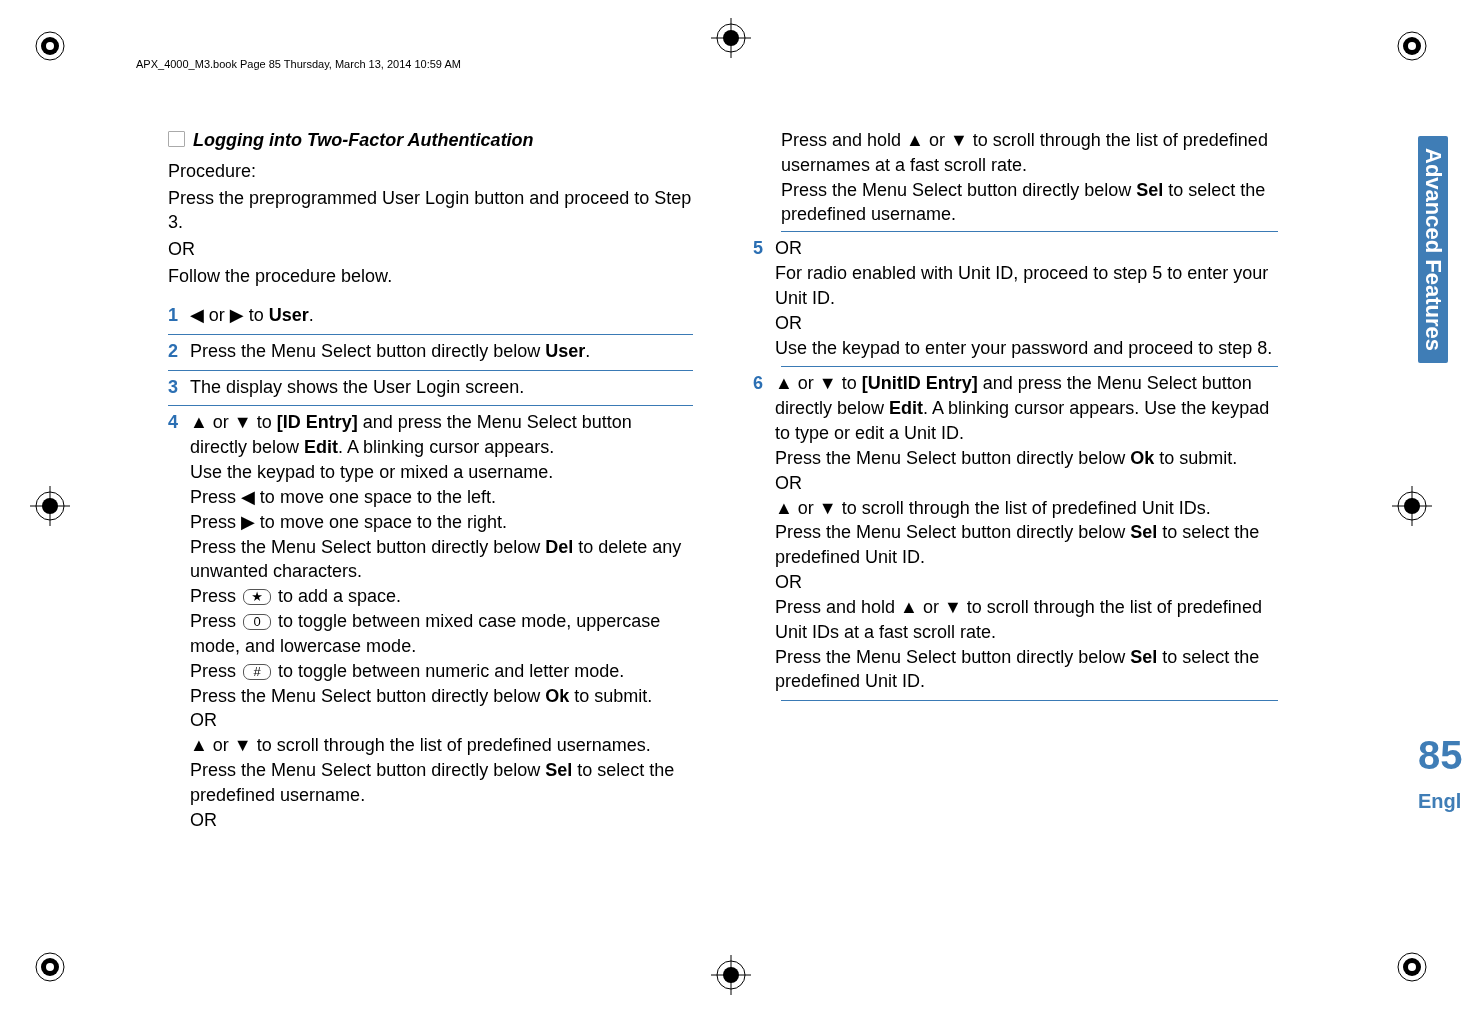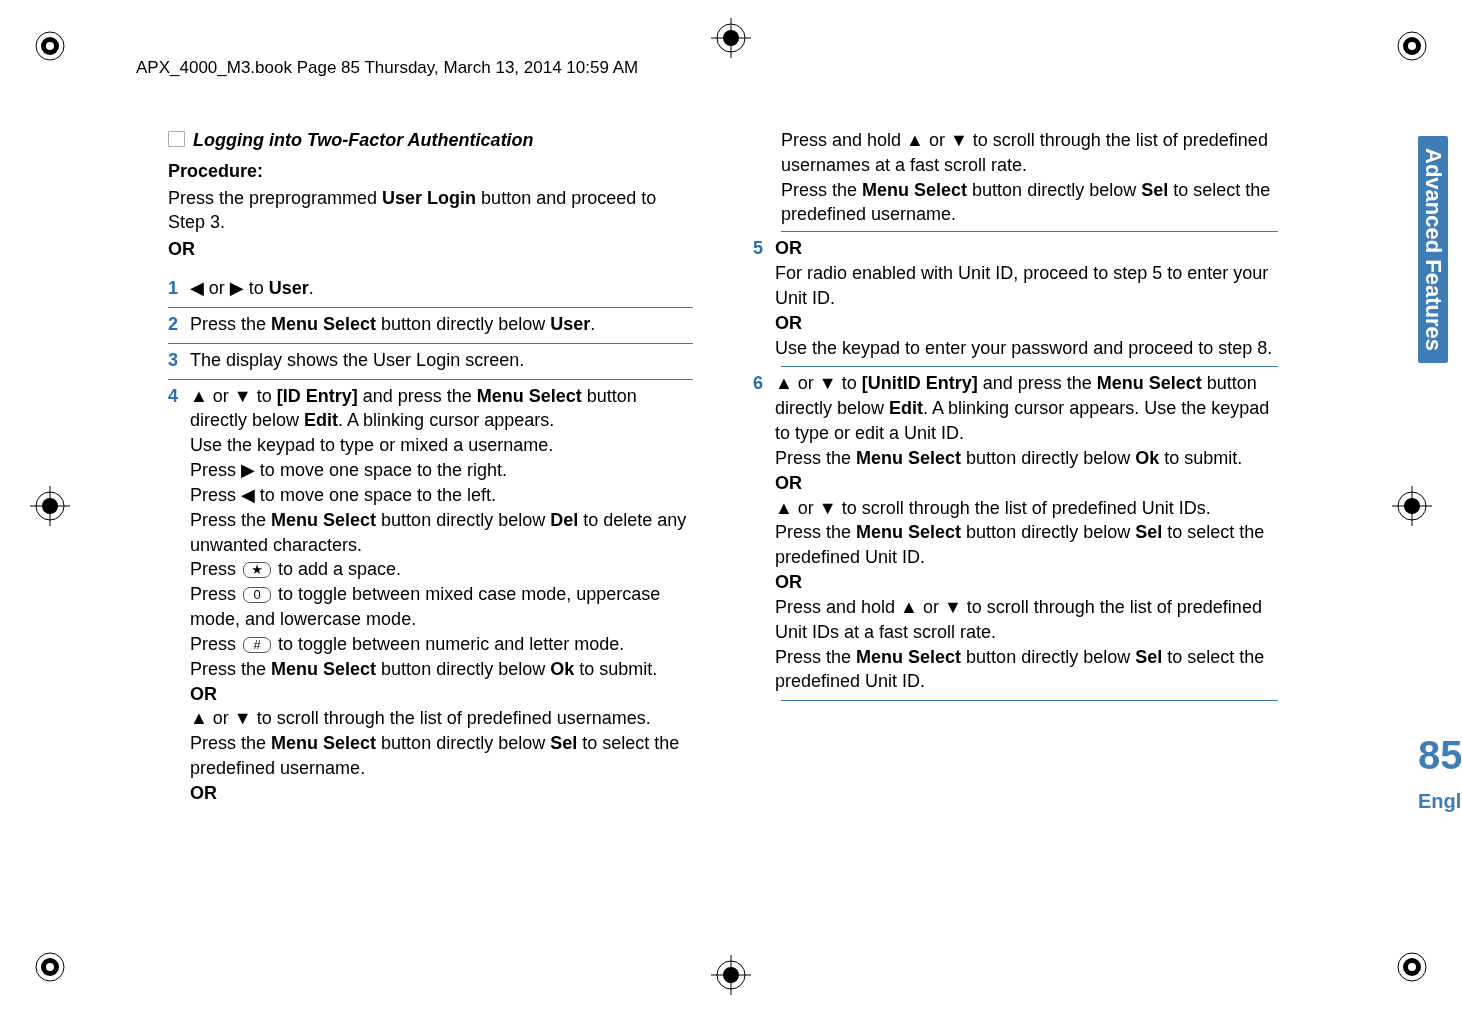--- a/index.html
+++ b/index.html
@@ -1,22 +1,22 @@
 <!DOCTYPE html>
 <html><head>
 <meta charset="utf-8">
 <style>
   html,body{margin:0;padding:0;background:#fff;font-family:Arial,Helvetica,sans-serif;color:#000}
   .page{width:1462px;height:1013px;position:relative;box-sizing:border-box;overflow:hidden}
-  .header{position:absolute;top:58px;left:136px;font-size:17px;color:#000}
+  .header{position:absolute;top:58px;left:136px;font-size:11px;color:#000}
   .content{position:absolute;top:128px;left:168px;width:1110px;display:flex;gap:60px}
   .col{flex:1;font-size:18px;line-height:1.38;color:#000}
   .section-title{font-style:italic;font-weight:bold;margin-bottom:6px}
   .book-icon{display:inline-block;width:15px;height:14px;border:1px solid #aaa;border-radius:1px;margin-right:8px;position:relative;top:1px}
-  .bold{font-weight:bold}
+  .bold{font-weight:normal}
   .num{color:#2b6fb3;font-weight:bold;padding-right:12px}
   .step{display:flex;margin:4px 0;padding-bottom:2px}
   .step-body{flex:1}
   .rule{border-top:1px solid #3a7ab5;margin-top:4px;margin-bottom:4px}
   .key{display:inline-block;border:1px solid #555;border-radius:7px;padding:0 6px;font-size:13px;line-height:14px;min-width:14px;text-align:center;position:relative;top:-1px;margin:0 2px}
   .sidebar{position:absolute;right:16px;top:136px;width:28px;text-align:center}
   .vtab{background:#3f7db6;color:#fff;font-weight:bold;font-size:22px;padding:12px 2px;writing-mode:vertical-rl;text-orientation:mixed;border-radius:2px}
   .pagenum{color:#3f7db6;font-size:40px;font-weight:bold;margin-top:370px}
   .lang{color:#3f7db6;font-size:20px;font-weight:bold;margin-top:12px}
   .reg{position:absolute;width:40px;height:40px}
@@ -86,20 +86,21 @@
 
   <div class="content">
 
     <div class="col">
       <div class="section-title">
         <span class="book-icon"></span><span>Logging into Two-Factor Authentication</span>
       </div>
       <p class="tight"><span class="bold">Procedure:</span></p>
       <p class="tight"><span>Press the preprogrammed </span><span class="bold">User Login</span><span> button and proceed to Step 3.</span></p>
       <p class="tight bold">OR</p>
+      <p class="tight">Follow the procedure below.</p>
 
       <div style="height:8px"></div>
 
       <div class="step">
         <div class="num">1</div>
         <div class="step-body"><span>◀ or ▶ to </span><span class="ui">User</span><span>.</span></div>
       </div>
       <div class="rule"></div>
 
       <div class="step">
@@ -112,22 +113,22 @@
         <div class="num">3</div>
         <div class="step-body">The display shows the User Login screen.</div>
       </div>
       <div class="rule"></div>
 
       <div class="step">
         <div class="num">4</div>
         <div class="step-body">
           <div><span>▲ or ▼ to </span><span class="ui">[ID Entry]</span><span> and press the </span><span class="bold">Menu Select</span><span> button directly below </span><span class="ui">Edit</span><span>. A blinking cursor appears.</span></div>
           <div>Use the keypad to type or mixed a username.</div>
+          <div>Press ◀ to move one space to the left.</div>
           <div>Press ▶ to move one space to the right.</div>
-          <div>Press ◀ to move one space to the left.</div>
           <div><span>Press the </span><span class="bold">Menu Select</span><span> button directly below </span><span class="ui">Del</span><span> to delete any unwanted characters.</span></div>
           <div><span>Press </span><span class="key">★</span><span> to add a space.</span></div>
           <div><span>Press </span><span class="key">0</span><span> to toggle between mixed case mode, uppercase mode, and lowercase mode.</span></div>
           <div><span>Press </span><span class="key">#</span><span> to toggle between numeric and letter mode.</span></div>
           <div><span>Press the </span><span class="bold">Menu Select</span><span> button directly below </span><span class="ui">Ok</span><span> to submit.</span></div>
           <div class="bold">OR</div>
           <div>▲ or ▼ to scroll through the list of predefined usernames.</div>
           <div><span>Press the </span><span class="bold">Menu Select</span><span> button directly below </span><span class="ui">Sel</span><span> to select the predefined username.</span></div>
           <div class="bold">OR</div>
         </div>

